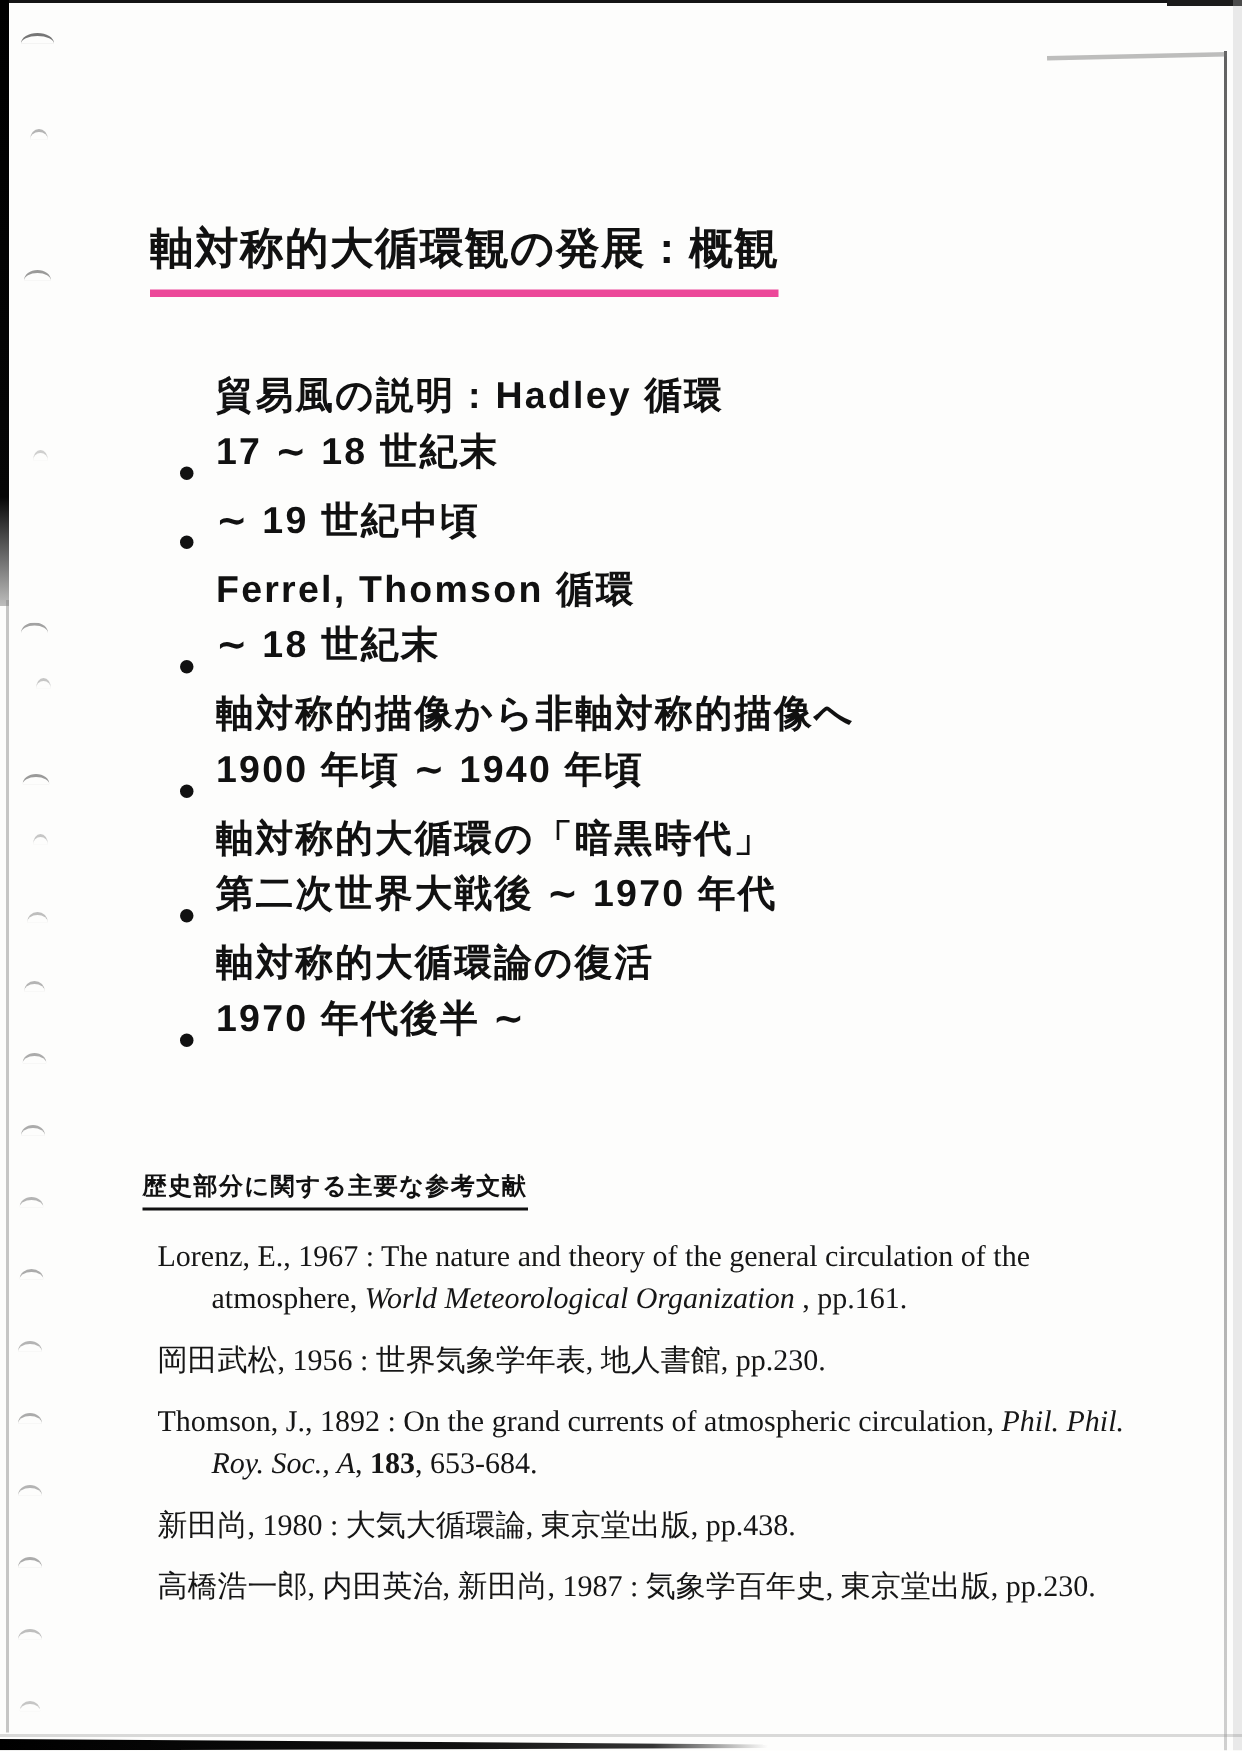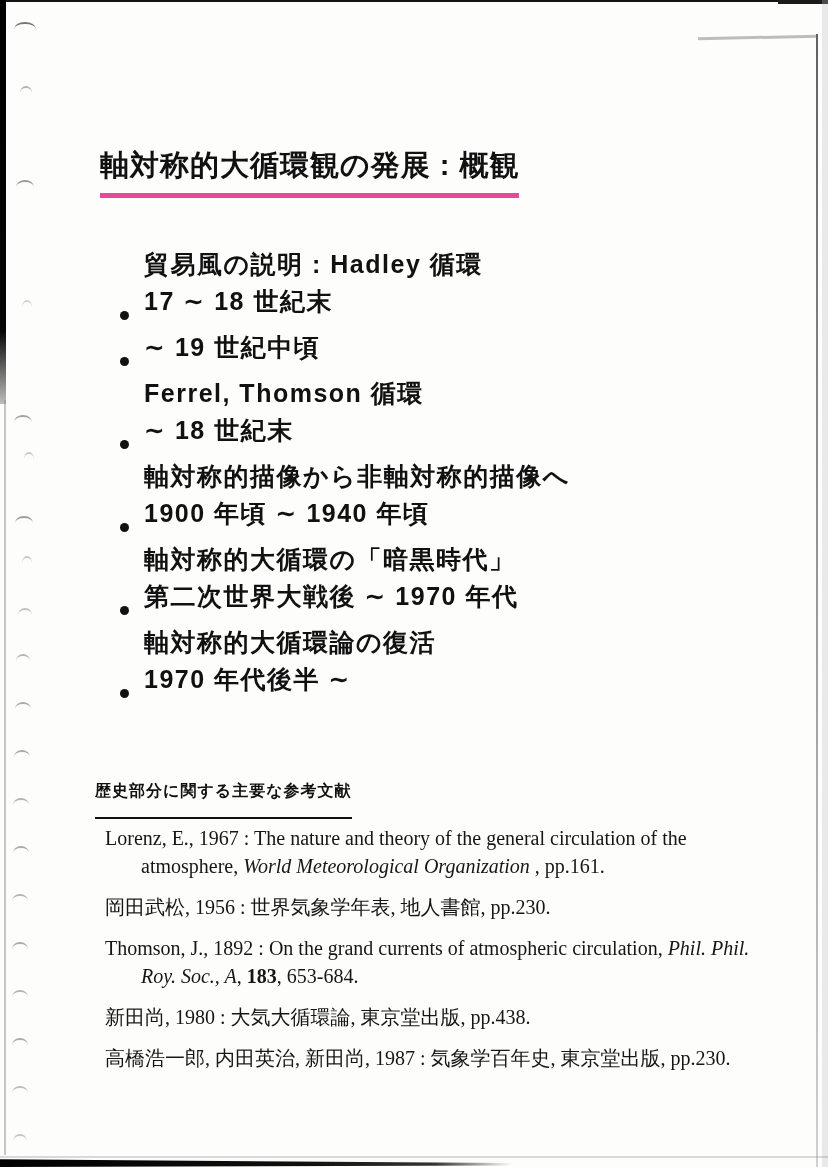--- a/index.html
+++ b/index.html
@@ -62,21 +62,21 @@
   }
   .refs-heading {
     position: absolute;
     left: 95px;
     top: 781px;
     font-size: 16px;
     font-weight: 700;
     letter-spacing: 1px;
     color: #111;
     border-bottom: 2px solid #111;
-    padding-bottom: 15px;
+    padding-bottom: 3px;
     white-space: nowrap;
   }
   .refs {
     position: absolute;
     left: 105px;
     top: 824px;
     width: 676px;
     font-family: "Liberation Serif", "DejaVu Serif", serif;
     font-size: 20px;
     line-height: 28px;

